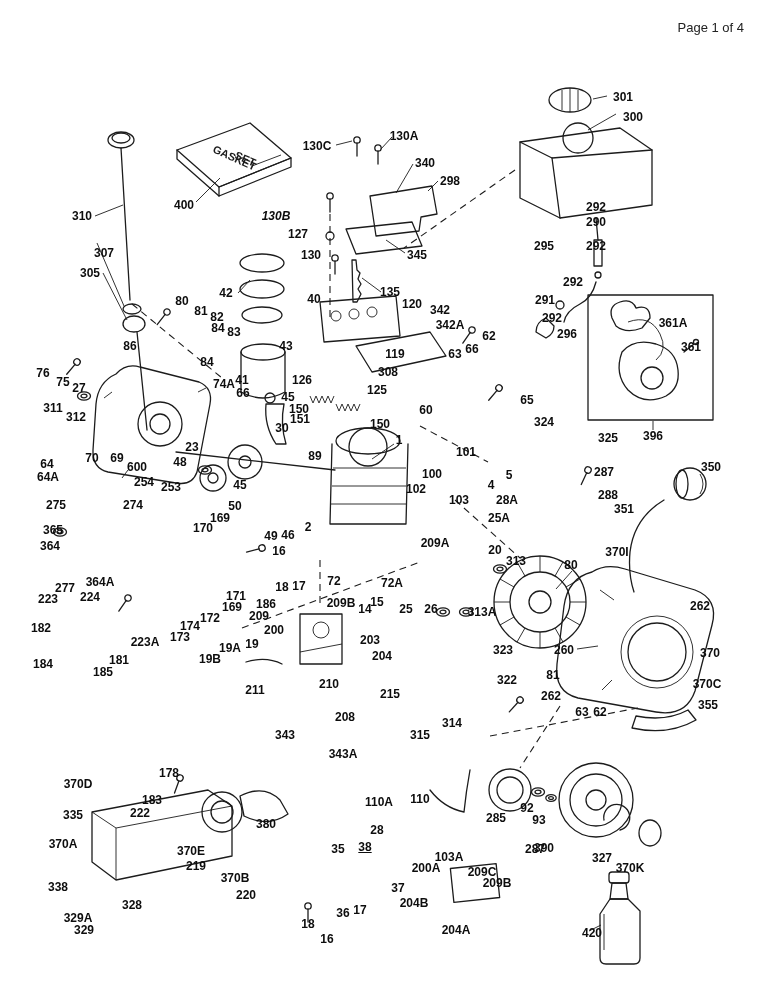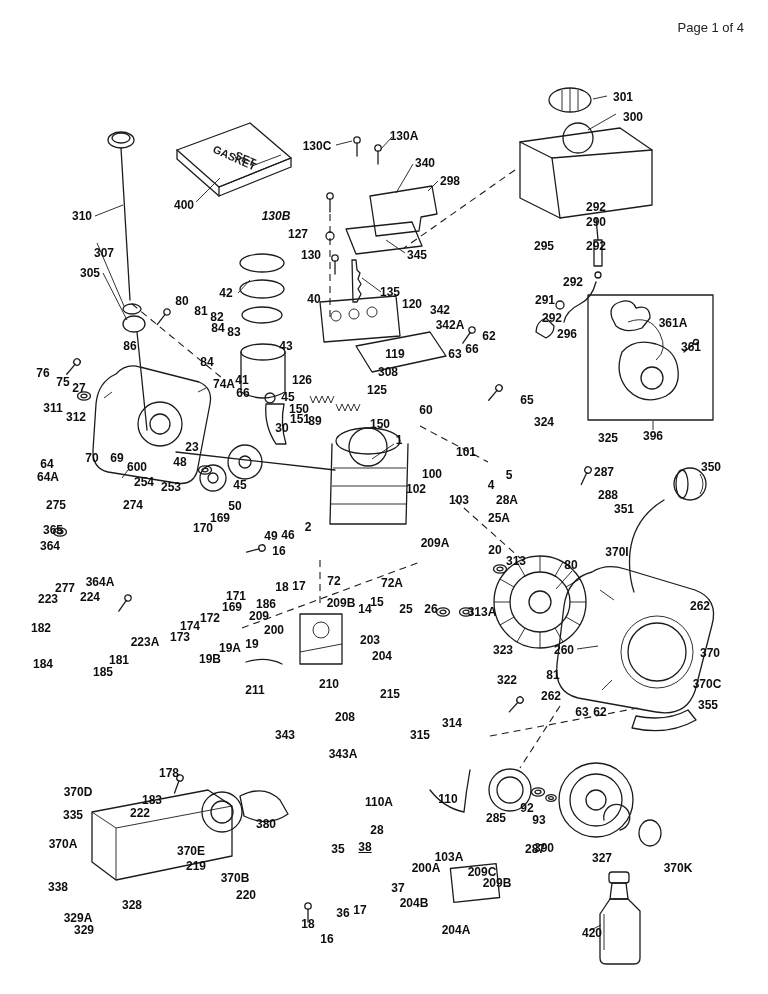--- a/index.html
+++ b/index.html
@@ -327,21 +327,21 @@
       <div class="part-label" style="left: 288px; top: 397px;">45</div>
       <div class="part-label" style="left: 299px; top: 409px;">150</div>
       <div class="part-label" style="left: 300px; top: 419px;">151</div>
       <div class="part-label" style="left: 380px; top: 424px;">150</div>
       <div class="part-label" style="left: 282px; top: 428px;">30</div>
       <div class="part-label" style="left: 426px; top: 410px;">60</div>
       <div class="part-label" style="left: 527px; top: 400px;">65</div>
       <div class="part-label" style="left: 544px; top: 422px;">324</div>
       <div class="part-label" style="left: 608px; top: 438px;">325</div>
       <div class="part-label" style="left: 399px; top: 440px;">1</div>
-      <div class="part-label" style="left: 315px; top: 421px;">89</div>
+      <div class="part-label" style="left: 315px; top: 456px;">89</div>
       <div class="part-label" style="left: 466px; top: 452px;">101</div>
       <div class="part-label" style="left: 432px; top: 474px;">100</div>
       <div class="part-label" style="left: 416px; top: 489px;">102</div>
       <div class="part-label" style="left: 459px; top: 500px;">103</div>
       <div class="part-label" style="left: 509px; top: 475px;">5</div>
       <div class="part-label" style="left: 491px; top: 485px;">4</div>
       <div class="part-label" style="left: 507px; top: 500px;">28A</div>
       <div class="part-label" style="left: 499px; top: 518px;">25A</div>
       <div class="part-label" style="left: 604px; top: 472px;">287</div>
       <div class="part-label" style="left: 608px; top: 495px;">288</div>
@@ -409,43 +409,43 @@
       <div class="part-label" style="left: 582px; top: 712px;">63</div>
       <div class="part-label" style="left: 600px; top: 712px;">62</div>
       <div class="part-label" style="left: 707px; top: 684px;">370C</div>
       <div class="part-label" style="left: 708px; top: 705px;">355</div>
       <div class="part-label" style="left: 452px; top: 723px;">314</div>
       <div class="part-label" style="left: 420px; top: 735px;">315</div>
       <div class="part-label" style="left: 345px; top: 717px;">208</div>
       <div class="part-label" style="left: 285px; top: 735px;">343</div>
       <div class="part-label" style="left: 343px; top: 754px;">343A</div>
       <div class="part-label" style="left: 169px; top: 773px;">178</div>
-      <div class="part-label" style="left: 78px; top: 784px; margin-top: 8px;">370D</div>
+      <div class="part-label" style="left: 78px; top: 784px;">370D</div>
       <div class="part-label" style="left: 152px; top: 800px;">183</div>
       <div class="part-label" style="left: 140px; top: 813px;">222</div>
       <div class="part-label" style="left: 73px; top: 815px;">335</div>
       <div class="part-label" style="left: 266px; top: 824px;">380</div>
       <div class="part-label" style="left: 379px; top: 802px;">110A</div>
-      <div class="part-label" style="left: 420px; top: 799px; margin-left: 28px;">110</div>
+      <div class="part-label" style="left: 420px; top: 799px;">110</div>
       <div class="part-label" style="left: 63px; top: 844px;">370A</div>
       <div class="part-label" style="left: 191px; top: 851px;">370E</div>
       <div class="part-label" style="left: 196px; top: 866px;">219</div>
       <div class="part-label" style="left: 58px; top: 887px;">338</div>
       <div class="part-label" style="left: 235px; top: 878px;">370B</div>
       <div class="part-label" style="left: 246px; top: 895px;">220</div>
       <div class="part-label" style="left: 132px; top: 905px;">328</div>
       <div class="part-label" style="left: 78px; top: 918px;">329A</div>
       <div class="part-label" style="left: 84px; top: 930px;">329</div>
       <div class="part-label" style="left: 496px; top: 818px;">285</div>
       <div class="part-label" style="left: 527px; top: 808px;">92</div>
       <div class="part-label" style="left: 539px; top: 820px;">93</div>
       <div class="part-label" style="left: 535px; top: 849px;">287</div>
       <div class="part-label" style="left: 544px; top: 848px;">390</div>
       <div class="part-label" style="left: 602px; top: 858px;">327</div>
-      <div class="part-label" style="left: 630px; top: 868px; margin-left: 48px;">370K</div>
+      <div class="part-label" style="left: 630px; top: 868px;">370K</div>
       <div class="part-label" style="left: 377px; top: 830px;">28</div>
       <div class="part-label" style="left: 365px; top: 847px; text-decoration: underline;">38</div>
       <div class="part-label" style="left: 338px; top: 849px;">35</div>
       <div class="part-label" style="left: 398px; top: 888px;">37</div>
       <div class="part-label" style="left: 343px; top: 913px;">36</div>
       <div class="part-label" style="left: 360px; top: 910px;">17</div>
       <div class="part-label" style="left: 308px; top: 924px;">18</div>
       <div class="part-label" style="left: 327px; top: 939px;">16</div>
       <div class="part-label" style="left: 449px; top: 857px;">103A</div>
       <div class="part-label" style="left: 426px; top: 868px;">200A</div>

